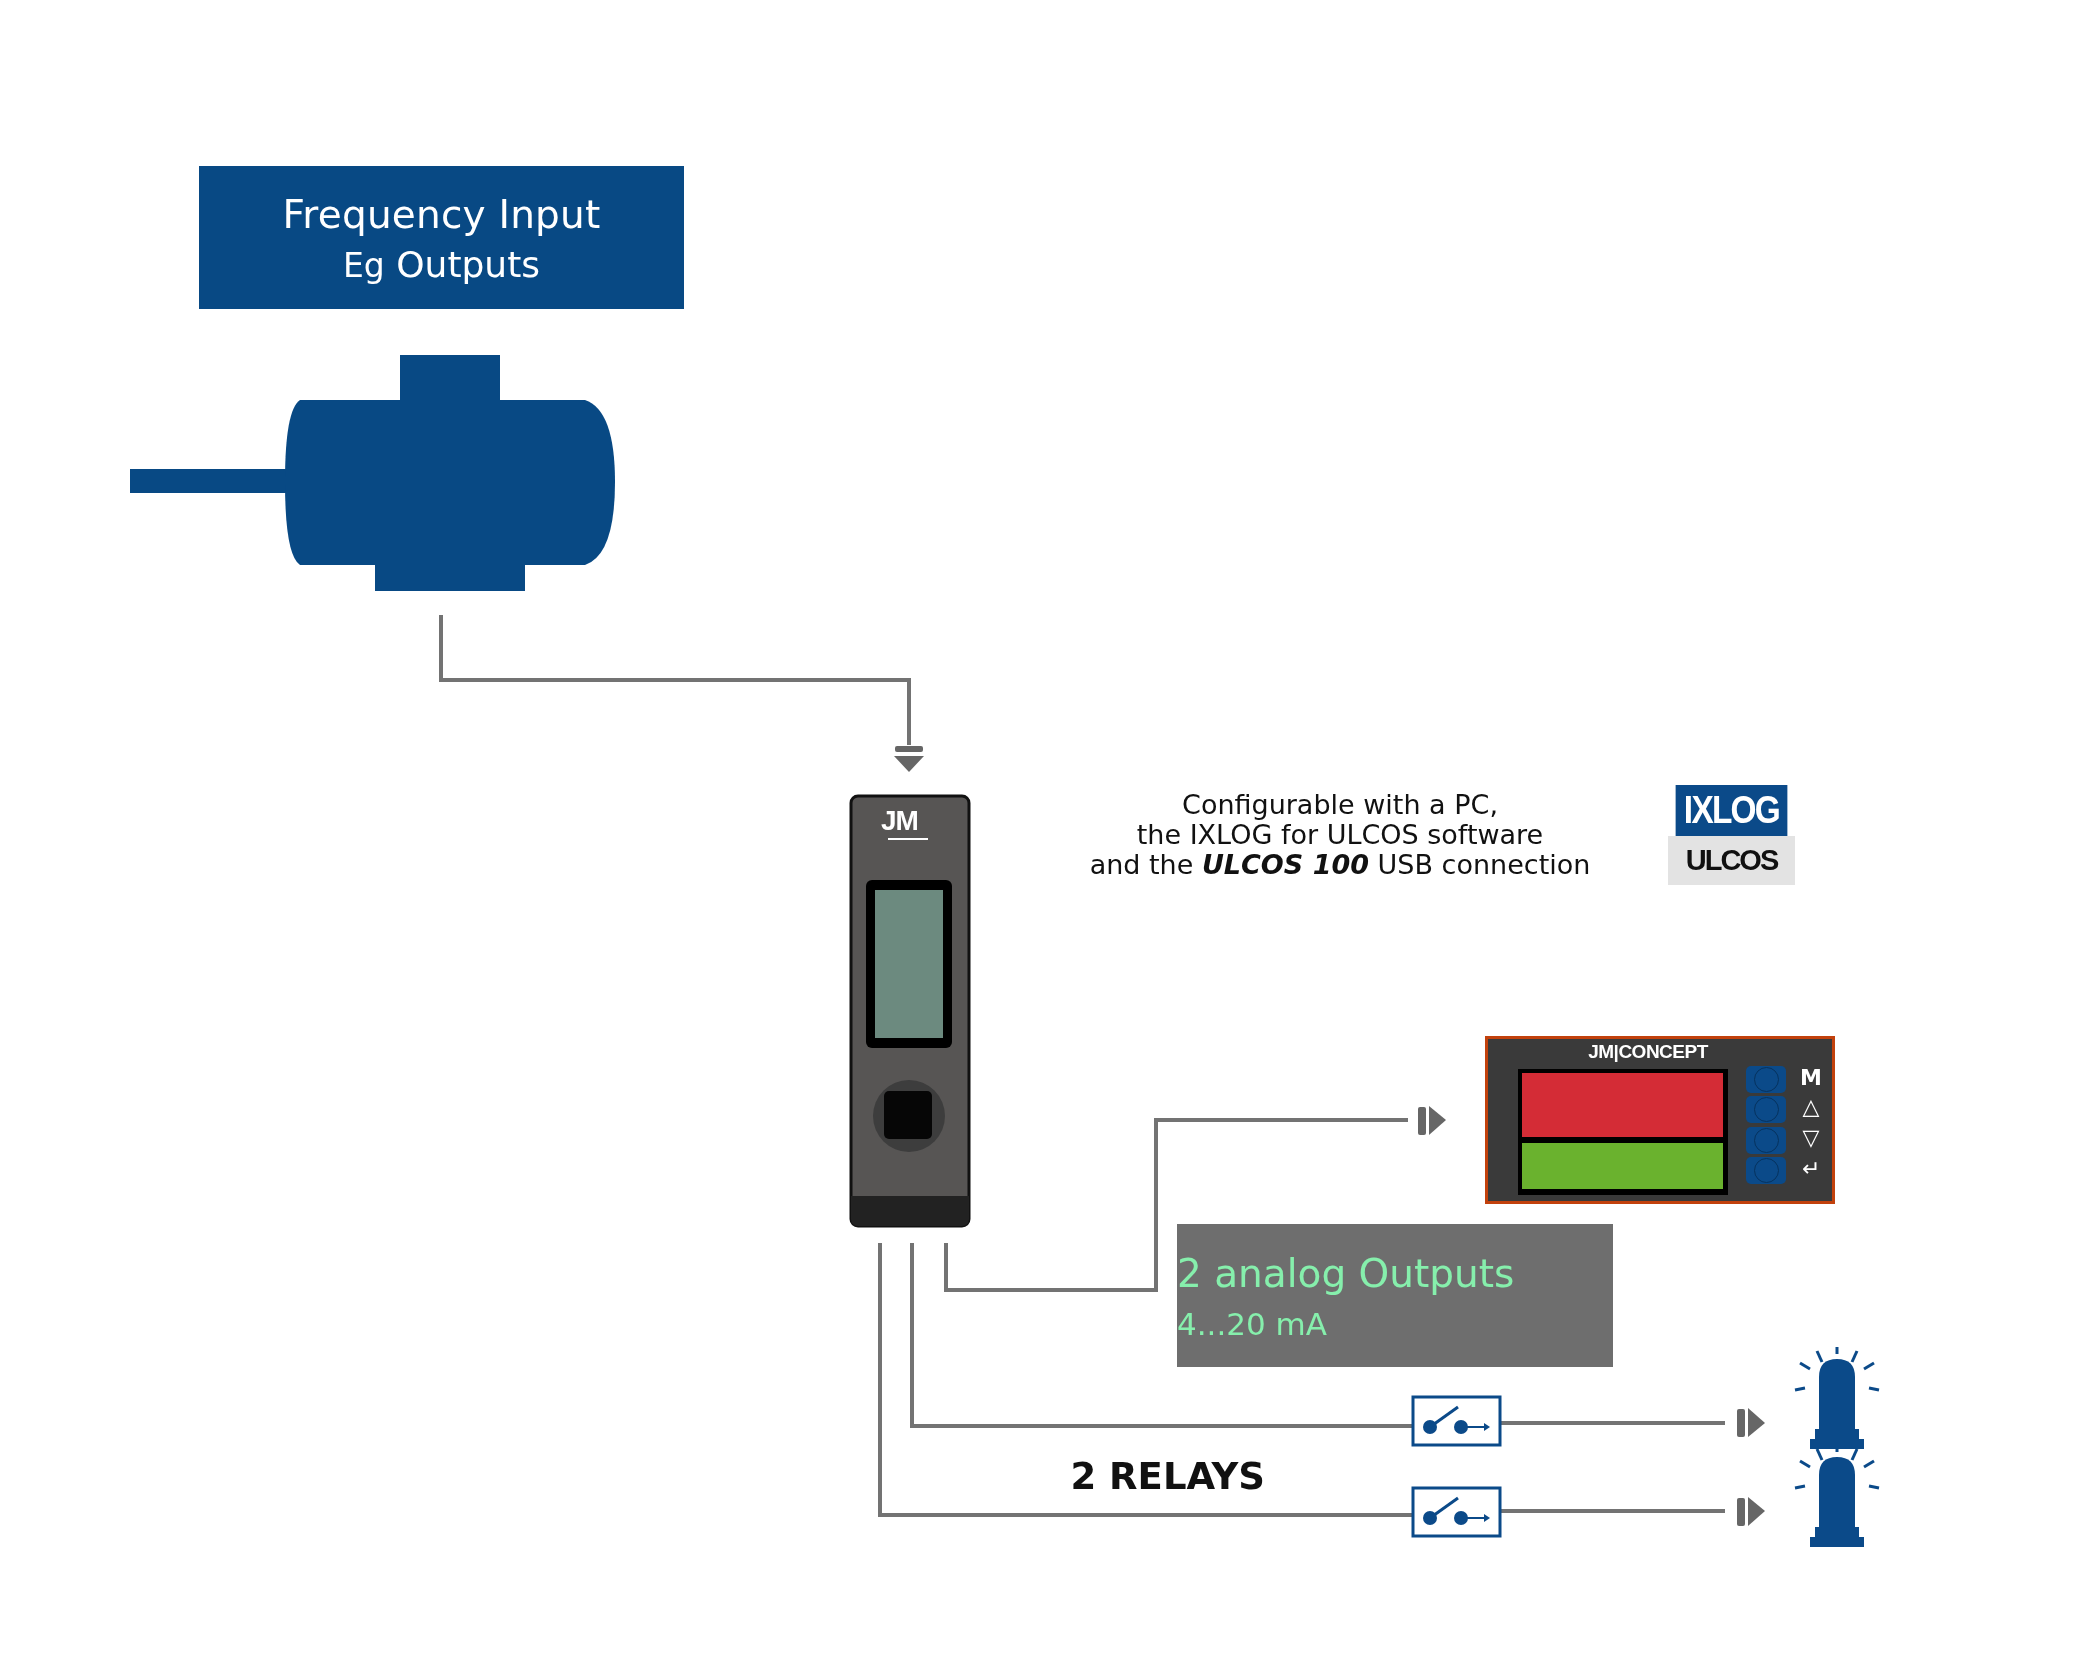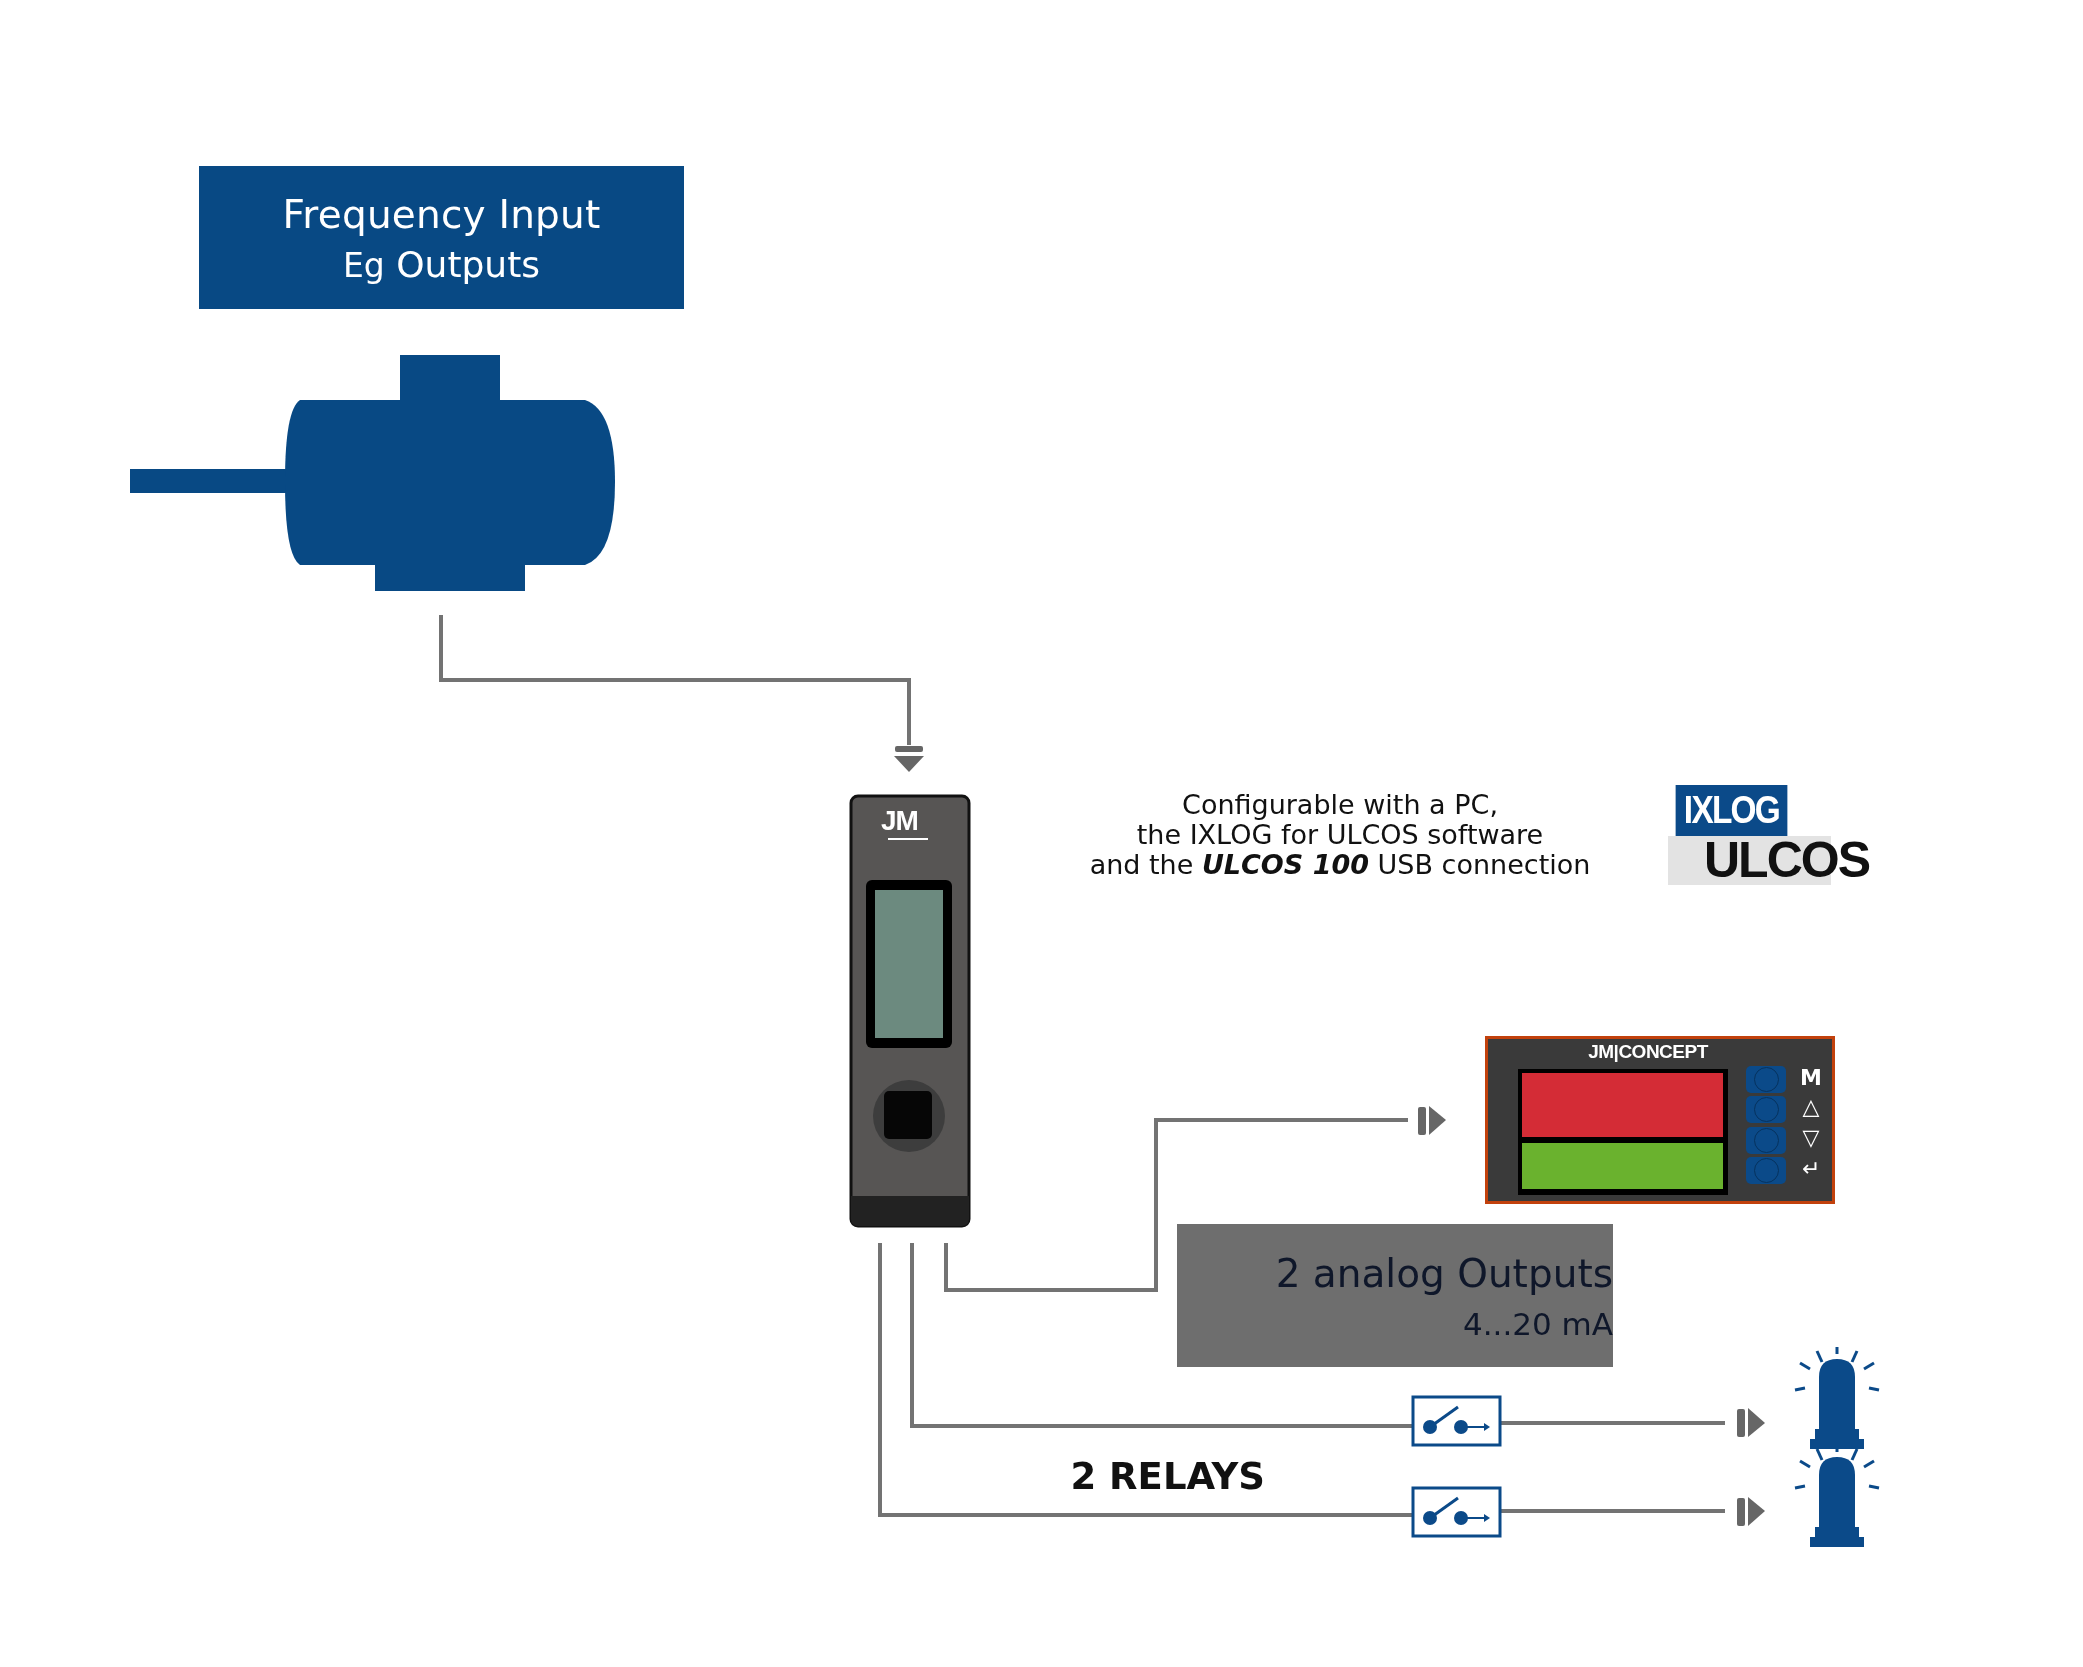--- a/index.html
+++ b/index.html
@@ -6,22 +6,22 @@
   body { width:2083px; height:1667px; position:relative; overflow:hidden; font-family:"DejaVu Sans", sans-serif; }
   .abs { position:absolute; }
   .input-box { left:199px; top:166px; width:485px; height:143px; background:#084984; color:#fff; text-align:center; }
   .input-box .t1 { position:absolute; left:0; right:0; top:26px; font-size:39px; letter-spacing:0.2px; }
   .input-box .t2 { position:absolute; left:0; right:0; top:78px; font-size:36px; }
   .input-box .t2 .big { font-size:33px;margin-top:33px; }
   .config-text { left:1040px; top:790px; width:600px; text-align:center; font-size:27px; line-height:30px; color:#111; }
   .config-text i { font-weight:600; }
   .logo { left:1668px; top:785px; width:127px; height:100px; }
   .logo .top { position:absolute; left:0; top:0; width:127px; height:51px; background:#0b4a89; color:#fff; font-weight:bold; font-size:38px; text-align:center; line-height:51px; font-family:"Liberation Sans", sans-serif; letter-spacing:-2px; transform:scaleX(0.88); transform-origin:center; }
-  .logo .bot { position:absolute; left:0; top:51px; width:127px; height:49px; background:#e3e3e3; color:#111; font-weight:bold; font-size:50px; text-align:center; line-height:49px; font-family:"Liberation Sans", sans-serif; letter-spacing:-2px;padding-left:36px; }
-  .analog-box { left:1177px; top:1224px; width:436px; height:143px; background:#6e6e6e; color:#0f172a; text-align:right; }
+  .logo .bot { position:absolute; left:0; top:51px; width:127px; height:49px; background:#e3e3e3; color:#111; font-weight:bold; font-size:29px; text-align:center; line-height:49px; font-family:"Liberation Sans", sans-serif; letter-spacing:-2px; }
+  .analog-box { left:1177px; top:1224px; width:436px; height:143px; background:#6e6e6e; color:#86efac; text-align:left; }
   .analog-box .t1 { position:absolute; left:0; right:0; top:27px; font-size:39px; }
   .analog-box .t2 { position:absolute; left:0; right:0; top:82px; font-size:31px; }
   .relays-label { left:1065px; top:1455px; width:200px; font-size:37px; font-weight:bold; color:#111; text-align:right; }
   .meter { left:1485px; top:1036px; width:350px; height:168px; background:#3a3a3a; border:3px solid #c2410c; box-sizing:border-box; }
   .meter .brand { position:absolute; left:90px; top:2px; width:140px; text-align:center; color:#fff; font-size:19px; font-family:"Liberation Sans", sans-serif; font-weight:bold; letter-spacing:-0.5px; }
   .meter .scr { position:absolute; left:30px; top:30px; width:210px; height:126px; background:#000; }
   .meter .red { position:absolute; left:4px; top:4px; width:201px; height:64px; background:#d42c36; }
   .meter .green { position:absolute; left:4px; top:74px; width:201px; height:46px; background:#6ab22e; }
   .meter .btn { position:absolute; left:258px; width:40px; height:27px; background:#0b4a89; border-radius:5px; }
   .meter .btn::after { content:""; position:absolute; left:8px; top:1px; width:23px; height:23px; border:1px solid #06325e; border-radius:50%; }

